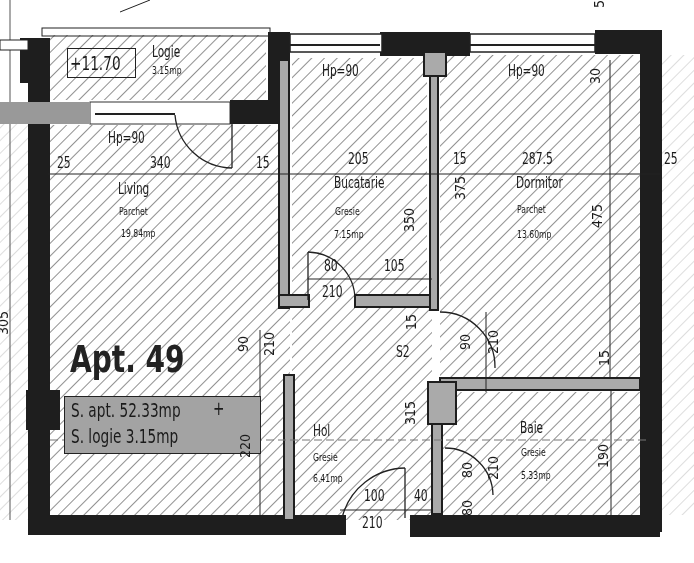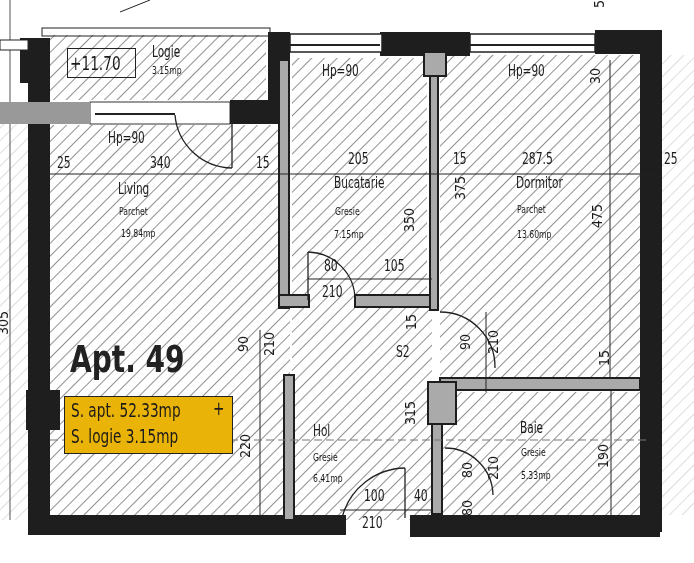--- a/index.html
+++ b/index.html
@@ -7,21 +7,21 @@
            font-family:"Liberation Sans Narrow","Liberation Sans", sans-serif; }
     #plan { position:absolute; left:0; top:0; width:694px; height:563px; }
     .lbl { position:absolute; color:#1a1a1a; white-space:nowrap; line-height:1;
            font-family:"DejaVu Sans Condensed","DejaVu Sans", sans-serif; }
     .room-name { font-size:15px; transform:scaleX(0.78); transform-origin:left top; }
     .room-sub  { font-size:11px; transform:scaleX(0.78); transform-origin:left top; }
     .dim { font-size:15px; transform-origin:left top; transform:scaleX(0.8); }
     .dimv { font-size:14px; transform-origin:left top; }
     .apt { font-size:38px; font-weight:bold; transform:scaleX(0.82); transform-origin:left top; color:#222; }
     .summary { position:absolute; left:64px; top:396px; width:167px; height:56px;
-               border:1.5px solid #222; background:#eab308; }
+               border:1.5px solid #222; background:#a3a3a3;padding-left:28px; }
     .summary .lbl { font-size:19px; transform:scaleX(0.8); transform-origin:left top; }
     .elev { position:absolute; left:67px; top:48px; width:67px; height:28px; border:1.5px solid #222; }
   </style>
 </head>
 <body>
 
 <svg id="plan" viewBox="0 0 694 563" xmlns="http://www.w3.org/2000/svg">
   <defs>
     <pattern id="hatch" patternUnits="userSpaceOnUse" width="9" height="9" patternTransform="rotate(45)">
       <line x1="0" y1="0" x2="0" y2="9" stroke="#333" stroke-width="1.1"></line>

